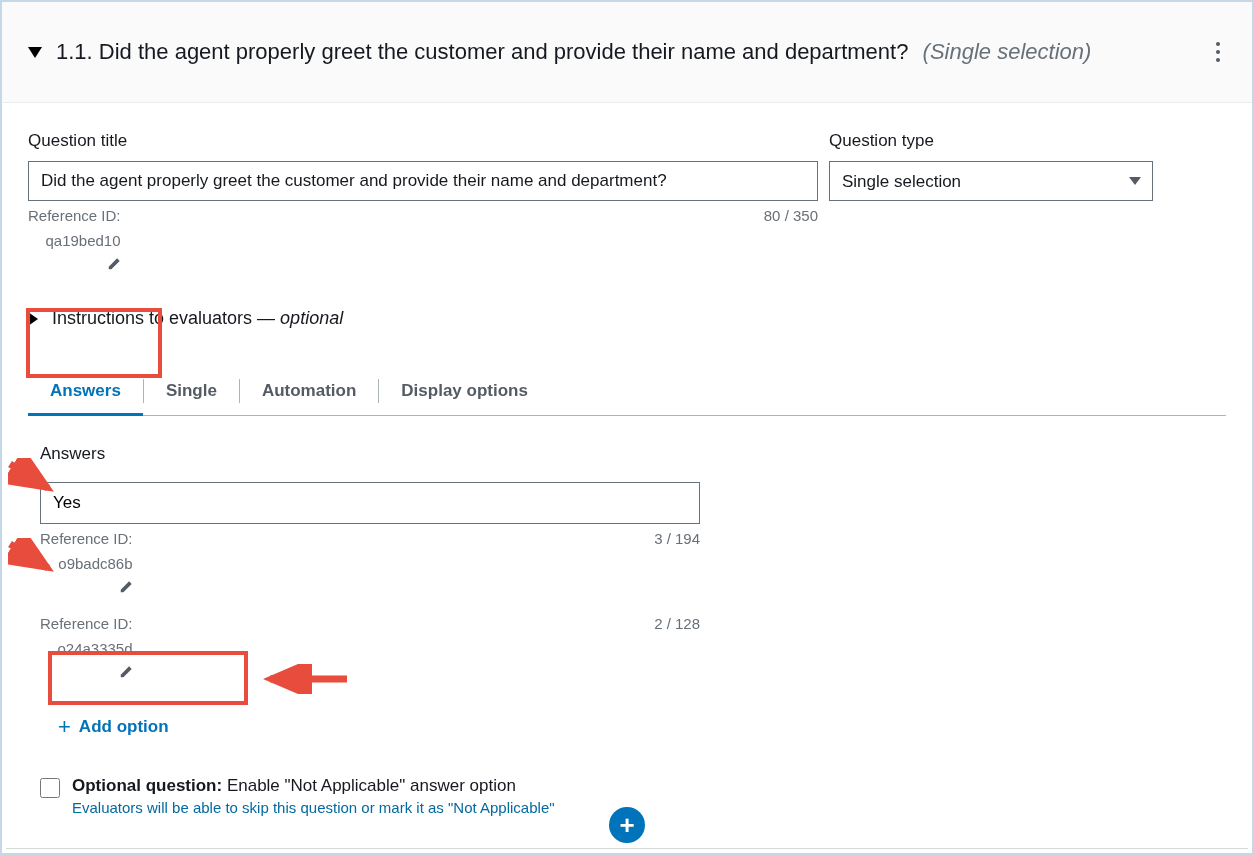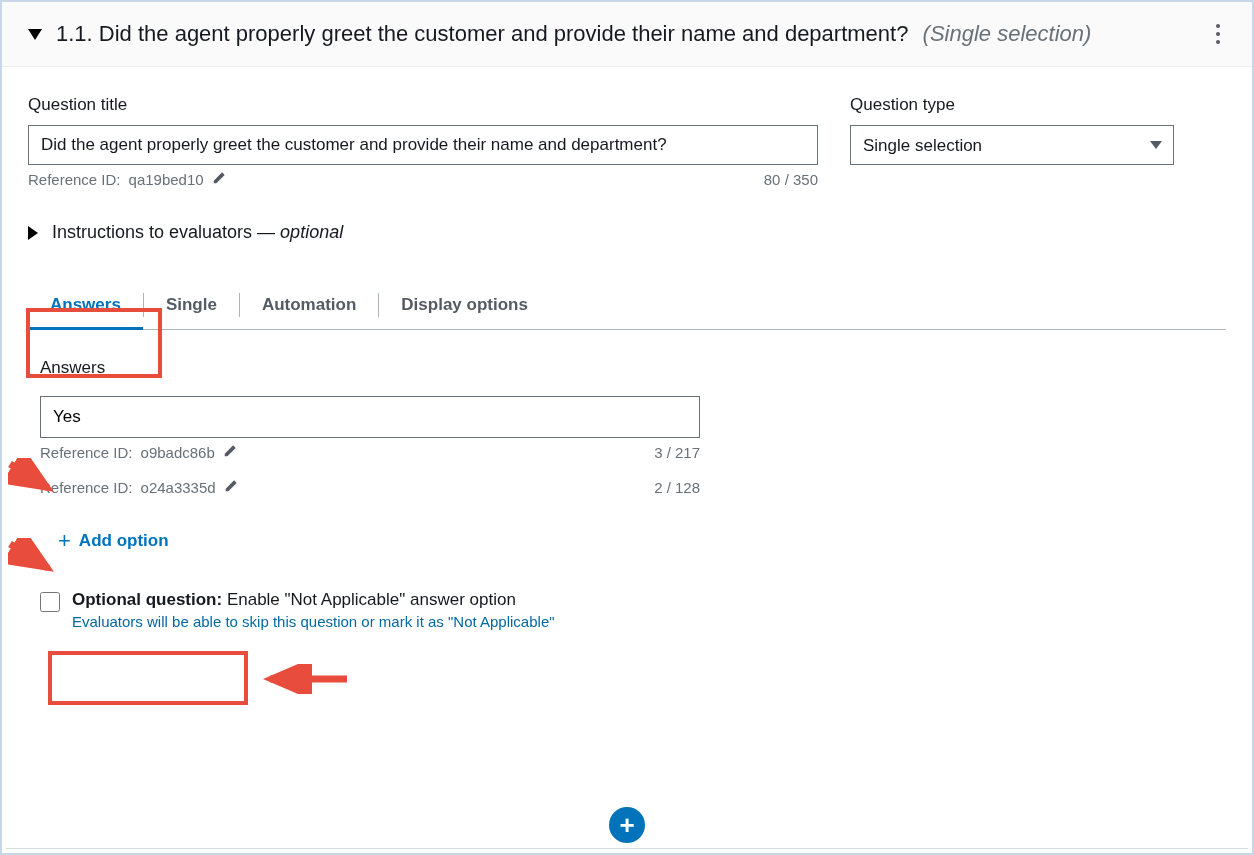--- a/index.html
+++ b/index.html
@@ -1,38 +1,38 @@
 <!DOCTYPE html>
 <html><head>
 <meta charset="utf-8">
 <style>
 * { box-sizing: border-box; margin: 0; padding: 0; }
 body { font-family: "Amazon Ember", "Helvetica Neue", Arial, sans-serif; font-size: 14px; color: #16191f; background: #fff; }
 .container { width: 1254px; height: 855px; border: 2px solid #c6d8e8; position: relative; }
 
-.question-header { background: #fafafa; padding: 16px 26px; display: flex; align-items: center; border-bottom: 1px solid #eaeded; }
+.question-header { background: #fafafa; padding: 34px 26px; display: flex; align-items: center; border-bottom: 1px solid #eaeded; }
 .triangle-down { width: 0; height: 0; border-left: 7px solid transparent; border-right: 7px solid transparent; border-top: 11px solid #000; margin-right: 14px; cursor: pointer; flex-shrink: 0; }
 .question-title-text { font-size: 22px; color: #16191f; font-weight: 400; flex: 1; }
 .question-type-badge { font-size: 22px; color: #687078; font-style: italic; margin-left: 8px; }
 .kebab { display: flex; flex-direction: column; gap: 4px; padding: 6px; cursor: pointer; margin-left: 20px; }
 .kebab span { width: 4px; height: 4px; background: #545b64; border-radius: 50%; }
 
 .body-area { padding: 28px 26px 0 26px; }
-.form-row { display: flex; gap: 32px; }
+.form-row { display: flex; gap: 11px; }
 .form-col { display: flex; flex-direction: column; }
 .col-title { flex: 1; max-width: 790px; }
 .col-type { width: 324px; }
 .field-label { font-size: 17px; color: #16191f; margin-bottom: 10px; }
 .text-input { width: 100%; height: 40px; border: 1px solid #687078; padding: 0 12px; font-size: 17px; font-family: inherit; color: #16191f; }
 .select-wrap { position: relative; }
 .select-input { width: 100%; height: 40px; border: 1px solid #687078; padding: 0 36px 0 12px; font-size: 17px; font-family: inherit; color: #16191f; appearance: none; background: #fff; cursor: pointer; }
 .select-caret { position: absolute; right: 12px; top: 50%; transform: translateY(-50%); width: 0; height: 0; border-left: 6px solid transparent; border-right: 6px solid transparent; border-top: 8px solid #545b64; pointer-events: none; }
 
 .meta-row { display: flex; justify-content: space-between; margin-top: 6px; font-size: 15px; color: #687078; }
-.ref-id-wrap { display: flex; align-items: flex-end; gap: 8px; }
+.ref-id-wrap { display: flex; align-items: flex-end; gap: 8px; flex-direction: column; }
 .pencil-icon { cursor: pointer; }
 .pencil-icon svg { width: 14px; height: 14px; fill: #545b64; }
 
 .instructions-row { display: flex; align-items: center; margin-top: 34px; cursor: pointer; }
 .triangle-right { width: 0; height: 0; border-top: 7px solid transparent; border-bottom: 7px solid transparent; border-left: 10px solid #000; margin-right: 14px; }
 .instructions-text { font-size: 18px; }
 .optional-italic { font-style: italic; }
 
 .tabs-wrap { margin-top: 38px; }
 .tabs { display: flex; border-bottom: 1px solid #aab7b8; padding-left: 0; }
@@ -143,21 +143,21 @@
         <div class="answer-input-wrap">
           <input class="answer-input" type="text" value="Yes" style="">
           <div class="answer-meta">
             <div class="ref-id-wrap">
               <span>Reference ID: </span>
               <span>o9badc86b</span>
               <span class="pencil-icon"><svg viewBox="0 0 16 16">
                     <path d="M11.5 1.5l3 3L5 14H2v-3L11.5 1.5z"></path>
                   </svg></span>
             </div>
-            <span>3 / 217</span>
+            <span>3 / 194</span>
           </div>
         </div>
 
         <div class="answer-input-wrap">
           <div class="answer-meta">
             <div class="ref-id-wrap">
               <span>Reference ID: </span>
               <span>o24a3335d</span>
               <span class="pencil-icon"><svg viewBox="0 0 16 16">
                     <path d="M11.5 1.5l3 3L5 14H2v-3L11.5 1.5z"></path>

